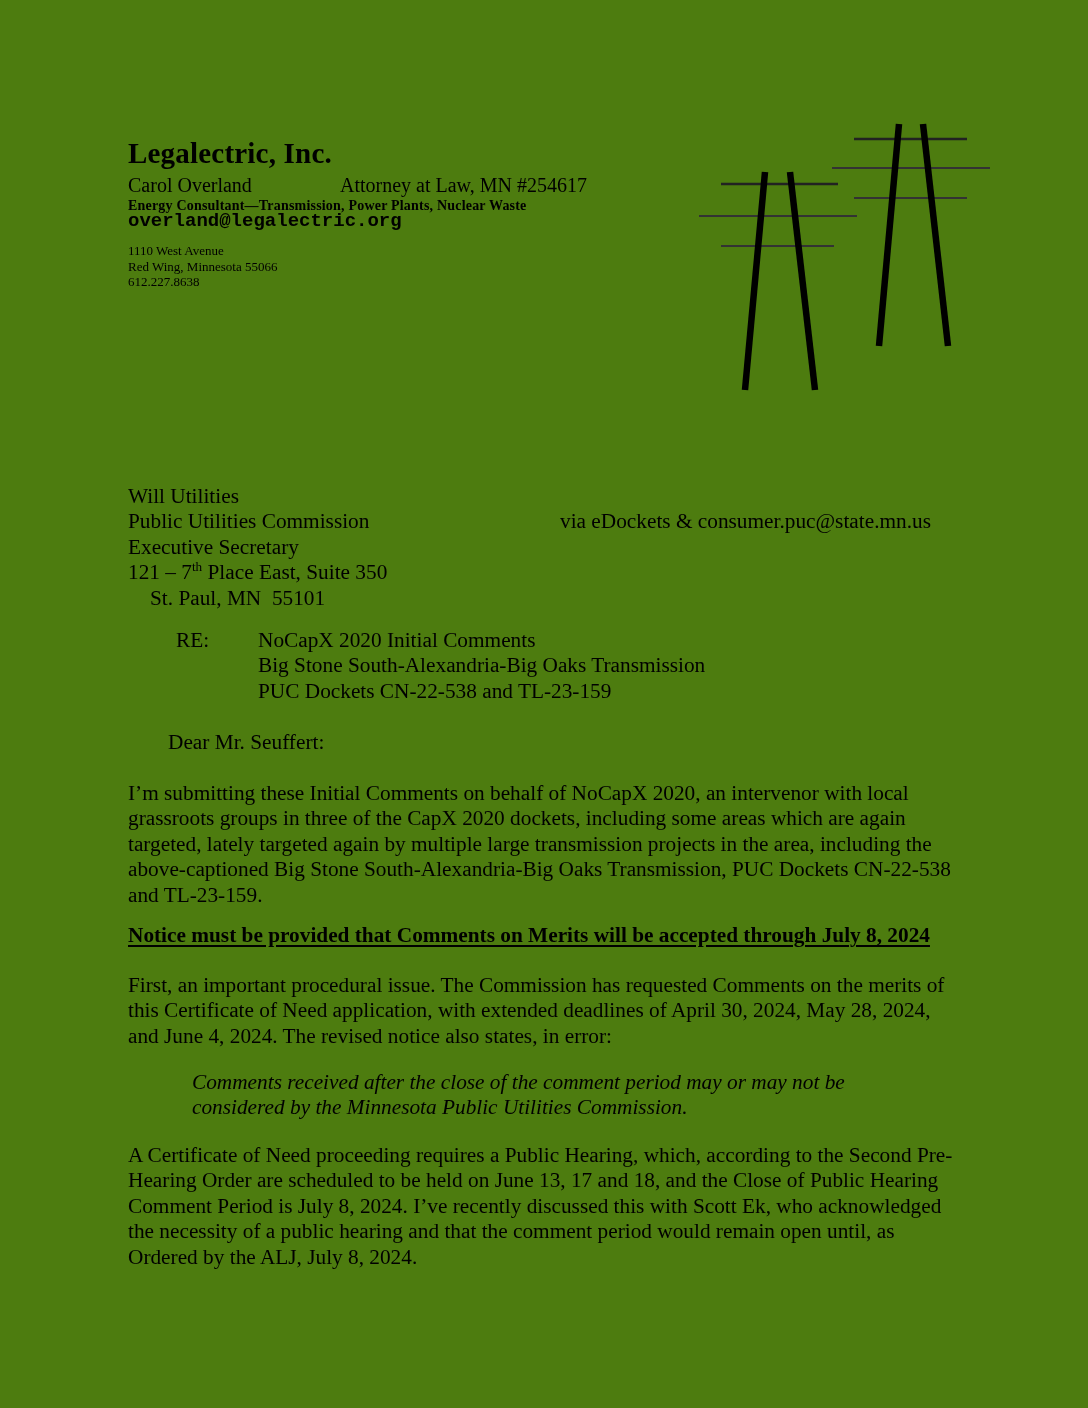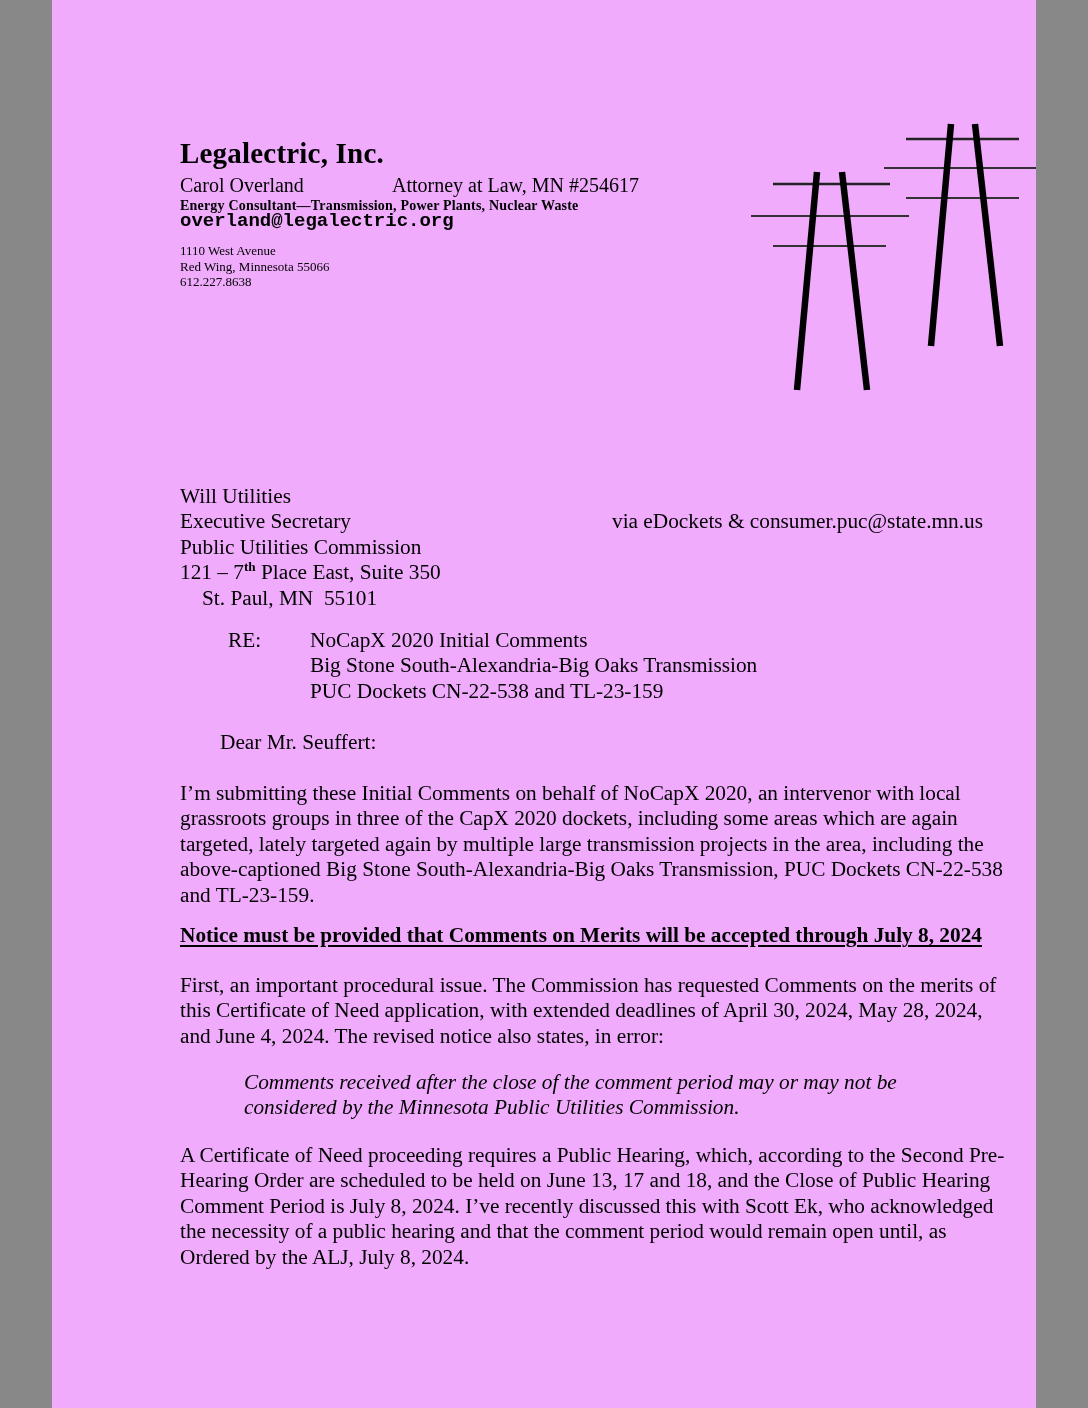--- a/index.html
+++ b/index.html
@@ -1,21 +1,21 @@
 <!DOCTYPE html>
 <html><head>
 <meta charset="utf-8">
 <style>
   html, body { margin: 0; padding: 0; background: #888; }
   .page {
     position: relative;
-    width: 984px;
+    width: 1088px;
     height: 1408px;
     margin: 0 auto;
-    background: #f0abfc;
+    background: #4d7c0f;
     color: #000000;
     font-family: "Liberation Serif", serif;
     font-size: 21.3px;
     overflow: hidden;
   }
   .abs { position: absolute; }
   .lines {
     line-height: 25.4px;
     white-space: pre-line;
     width: 900px;
@@ -29,21 +29,21 @@
   
   .heading-underline {
     font-weight: bold;
     white-space: nowrap;
     text-decoration: underline;
     text-decoration-thickness: 2px;
     text-underline-offset: 3px;
   }
   .quote { font-style: italic; }
   .city-line { white-space: pre; }
-  sup.ord { font-size: 0.62em; vertical-align: super; line-height: 0; font-weight: bold; }
+  sup.ord { font-size: 0.62em; vertical-align: super; line-height: 0; }
   .towers-svg line { stroke-linecap: butt; }
 </style>
 </head>
 <body>
 
 <div class="page">
 
   <div class="abs lh-company" style="left:128px; top:136px;">Legalectric, Inc.</div>
 
   <div class="abs lh-bold20" style="left:128px; top:172px;">Carol Overland</div>
@@ -68,22 +68,22 @@
     <line x1="171" y1="33" x2="284" y2="33" stroke="#222222" stroke-width="2.6"></line>
     <line x1="149" y1="62" x2="307" y2="62" stroke="#333333" stroke-width="1.8"></line>
     <line x1="171" y1="92" x2="284" y2="92" stroke="#333333" stroke-width="1.8"></line>
     <line x1="216" y1="18" x2="196" y2="240" stroke="#000000" stroke-width="6.5"></line>
     <line x1="240" y1="18" x2="265" y2="240" stroke="#000000" stroke-width="6.5"></line>
   </svg>
 
 
   <div class="abs" style="left:128px; top:484px;">
     <div class="lines" style="width:auto;">Will Utilities</div>
+    <div class="lines" style="width:auto;">Public Utilities Commission</div>
     <div class="lines" style="width:auto;">Executive Secretary</div>
-    <div class="lines" style="width:auto;">Public Utilities Commission</div>
     <div class="lines" style="width:auto;"><span>121 – 7</span><sup class="ord">th</sup><span> Place East, Suite 350</span></div>
     <div class="lines city-line" style="width:auto;margin-left:22px;">St. Paul, MN  55101</div>
   </div>
 
   <div class="abs lines" style="left:560px; top:509px; width:auto;">via eDockets &amp; consumer.puc@state.mn.us</div>
 
   <div class="abs lines" style="left:176px; top:628px; width:auto;">RE:</div>
   <div class="abs lines" style="left:258px; top:628px;">NoCapX 2020 Initial Comments
 Big Stone South-Alexandria-Big Oaks Transmission
 PUC Dockets CN-22-538 and TL-23-159</div>

